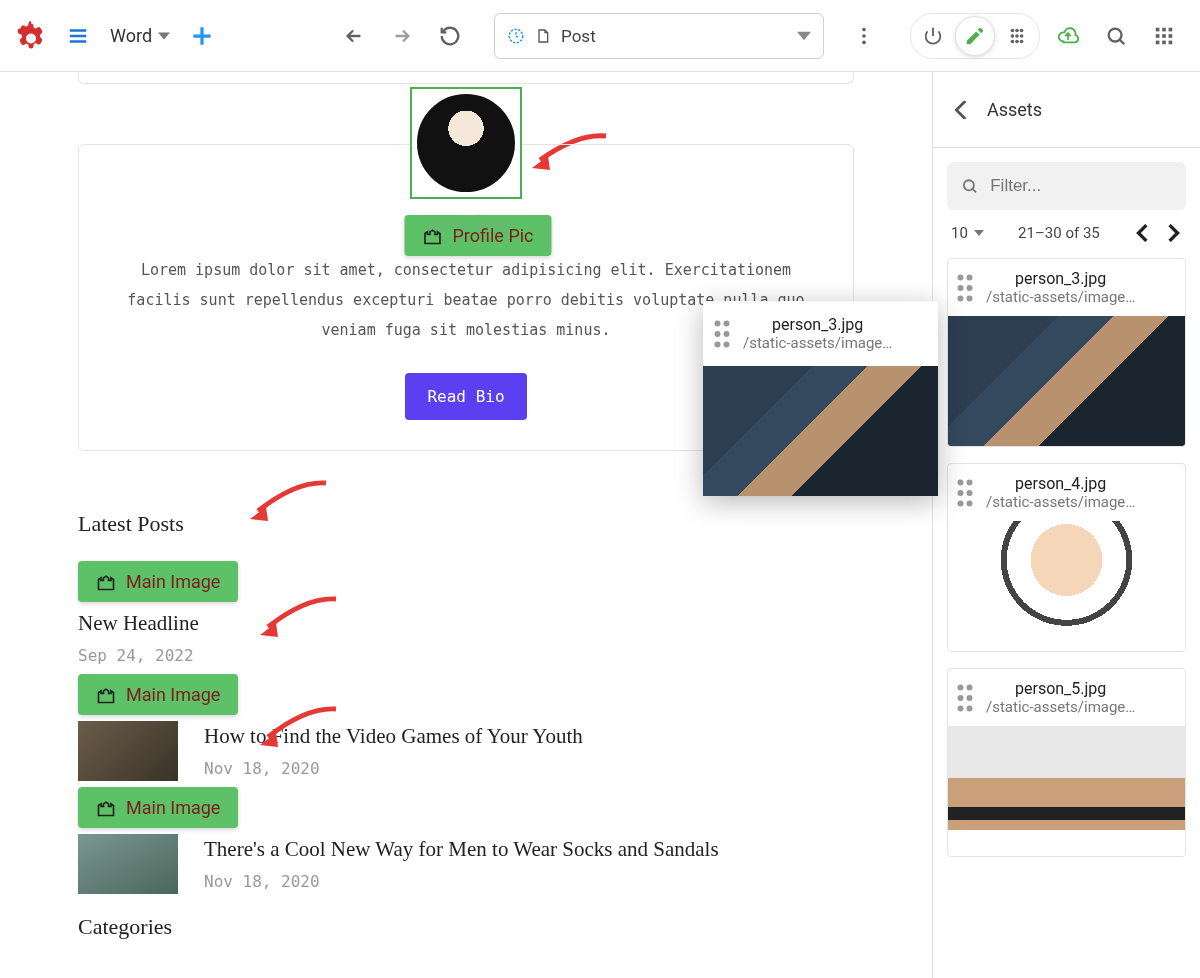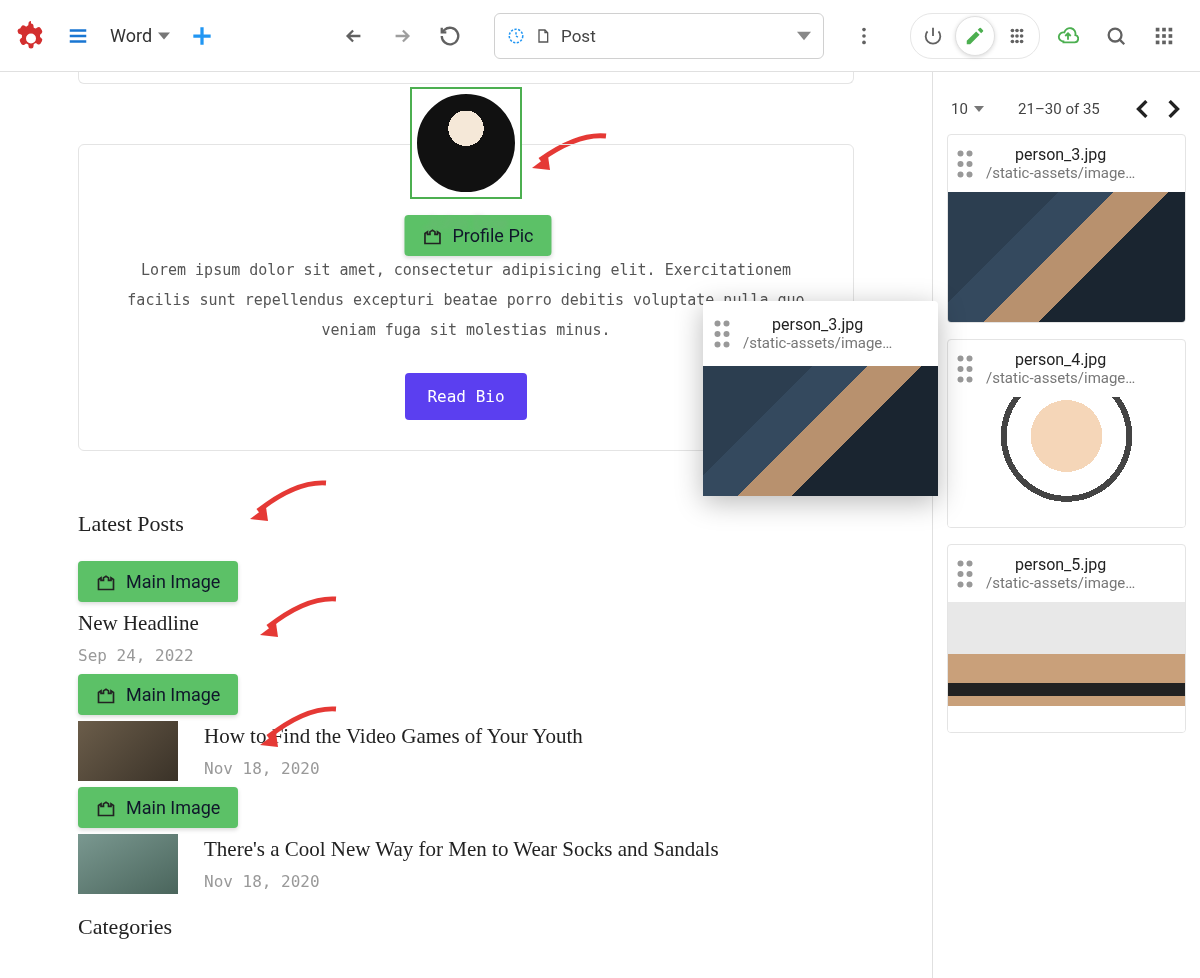--- a/index.html
+++ b/index.html
@@ -135,21 +135,21 @@
 }
 .drop-zone-profile {
   position: absolute;
   top: 70px;
   left: 50%;
   transform: translateX(-50%);
   margin-left: 12px;
 }
 .green-tag {
   background: #5cc167;
-  color: #0f172a;
+  color: #7f1d1d;
   font-size: 18px;
   padding: 10px 18px;
   border-radius: 4px;
   display: inline-flex;
   align-items: center;
   gap: 10px;
   box-shadow: 0 2px 4px rgba(0,0,0,0.15);
 }
 .green-tag svg { width: 20px; height: 20px; color: #222; }
 .bio-name {
@@ -513,21 +513,34 @@
           <div class="post-title">There's a Cool New Way for Men to Wear Socks and Sandals</div>
           <div class="post-date">Nov 18, 2020</div>
         </div>
       </div>
 
       <div class="section-title categories-title">Categories</div>
     </div>
   </div>
 
   <div class="side-panel">
+    <div class="panel-header">
+      <svg width="18" height="18" viewBox="0 0 10 16" style="cursor:pointer">
+          <path d="M8 0L0 8l8 8" fill="none" stroke="#555" stroke-width="2.5"></path>
+        </svg>
+      <span>Assets</span>
+    </div>
     <div class="panel-body">
+      <div class="filter-box">
+        <svg width="20" height="20" viewBox="0 0 24 24" fill="none" stroke="#777" stroke-width="2.5">
+            <circle cx="11" cy="11" r="7"></circle>
+            <path d="M21 21l-5-5"></path>
+          </svg>
+        <input placeholder="Filter..." style="">
+      </div>
       <div class="pager-row">
         <div class="page-size">
           <span>10</span>
           <svg width="10" height="6" viewBox="0 0 10 6">
               <path d="M0 0l5 6 5-6z" fill="#777"></path>
             </svg>
         </div>
         <span>21–30 of 35</span>
         <div class="pager-arrows">
           <svg class="arr" viewBox="0 0 10 16">

